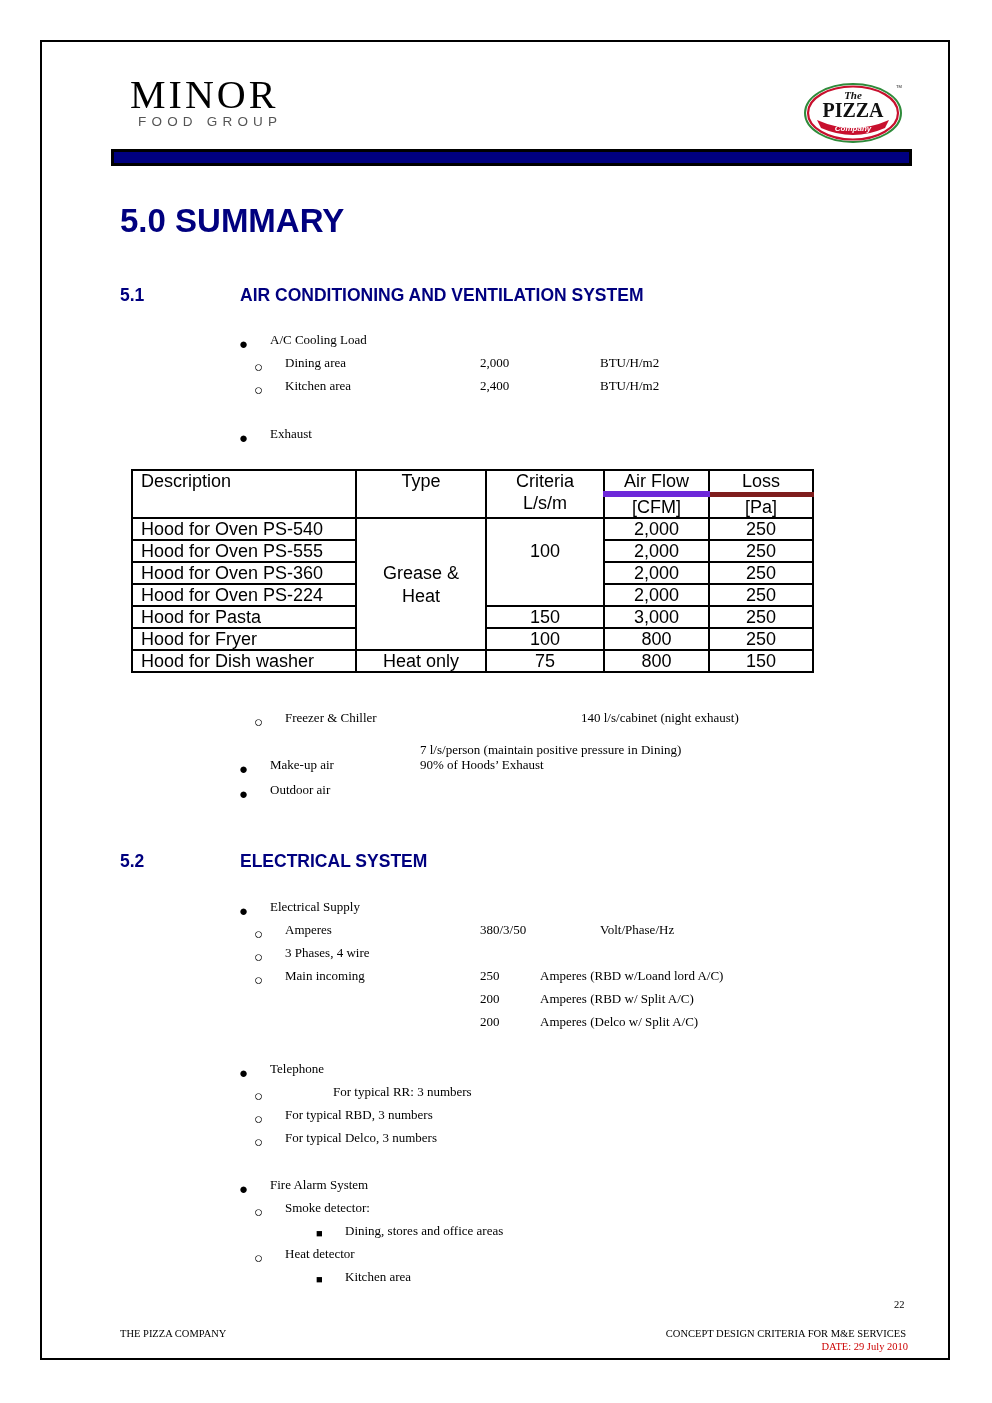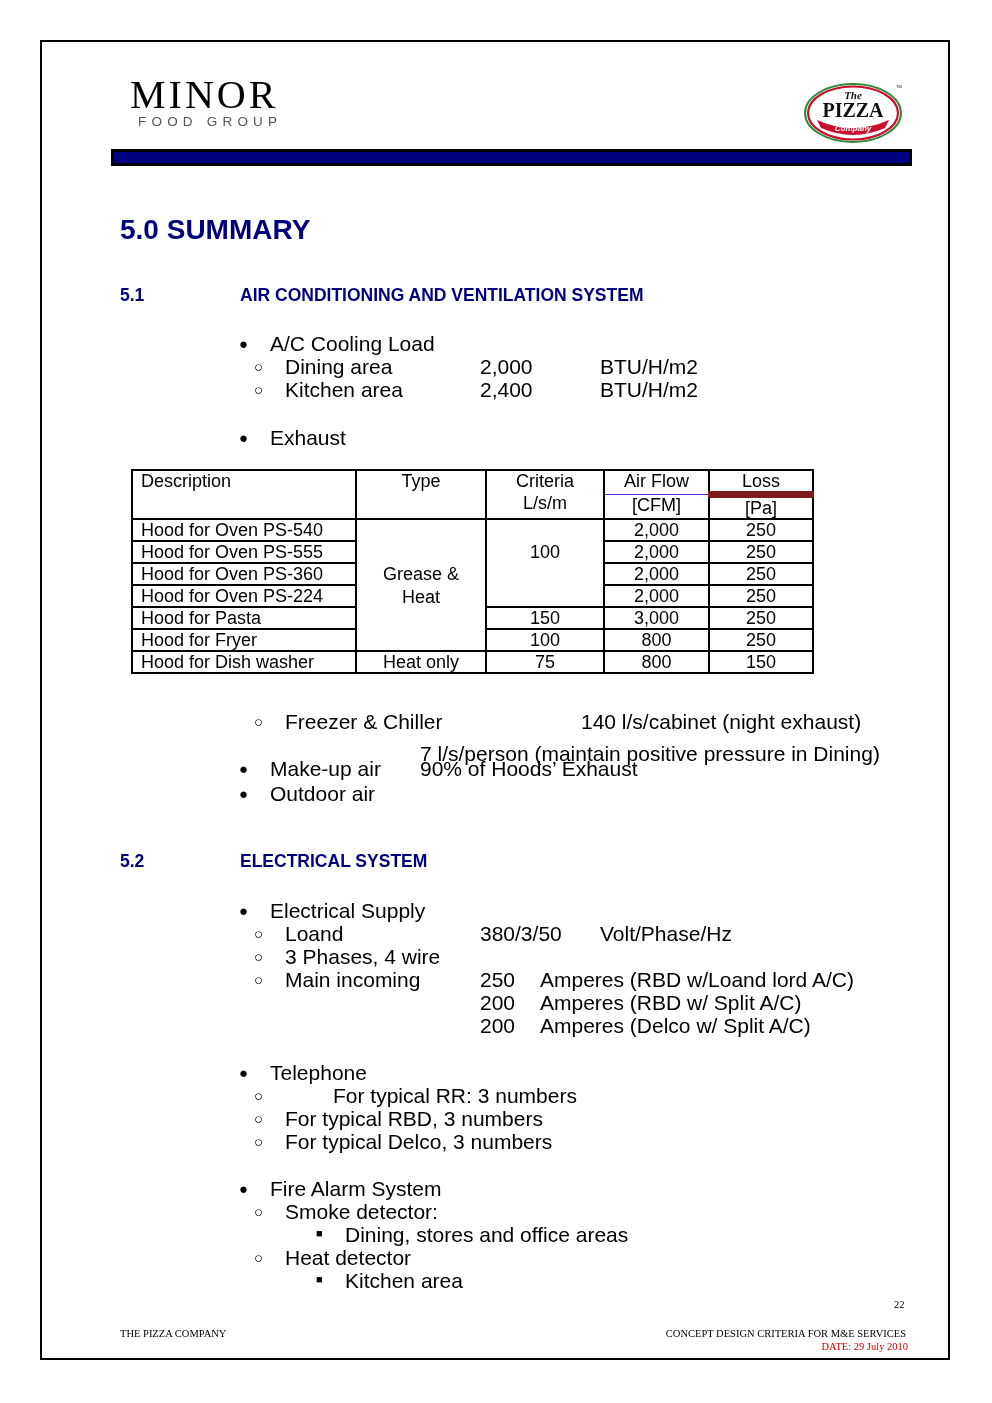--- a/index.html
+++ b/index.html
@@ -13,23 +13,23 @@
   .minor-logo { position:absolute; left:130px; top:75px; }
   .minor-word { font-family:"Liberation Serif", serif; font-size:40px; color:#000000;
                 letter-spacing:3px; line-height:40px; }
   .minor-sub { font-family:"Liberation Sans", sans-serif; font-size:13.5px; color:#555;
                letter-spacing:5.2px; margin-left:8px; margin-top:-1px; }
   .pizza-logo { position:absolute; left:803px; top:80px; width:100px; height:64px; }
 
   .header-bar { position:absolute; left:111px; top:149px; width:801px; height:17px;
                 background:#000080; border:3px solid #000; box-sizing:border-box; }
 
-  .h-title { font-size:28px; font-weight:bold; color:#00007f;margin-top:12px; }
+  .h-title { font-size:33px; font-weight:bold; color:#00007f; }
   .h-sec { font-size:17.5px; font-weight:bold; color:#00007f; }
-  .t { font-size:21px; }
+  .t { font-size:13px;font-family:Liberation Serif, serif; }
   .bullet { font-size:15px; }
   .circ { font-size:15px; }
 
   
   .tbl { position:absolute; left:131px; top:469px; border-collapse:collapse;
          font-size:18px; }
   .tbl td { border:2px solid #000; padding:0 8px; height:20px; line-height:20px;
             vertical-align:top; }
   .tbl td.c { text-align:center; }
   .tbl td.mid { vertical-align:middle; }
@@ -89,26 +89,26 @@
       <col style="width:104px">
   </colgroup>
   <tbody>
       <tr>
     <td rowspan="2" style="height:44px;">Description</td>
     <td rowspan="2" class="c">Type</td>
     <td rowspan="2" class="c">
       <div>Criteria</div>
       <div style="margin-top:2px">L/s/m</div>
     </td>
-    <td class="c" style="border-bottom:1px solid #6d28d9">Air Flow</td>
+    <td class="c" style="border-bottom:6px solid #6d28d9">Air Flow</td>
     <td class="c" style="border-bottom:1px solid #000">Loss</td>
   </tr>
   <tr>
     <td class="c" style="border-top:1px solid #000">[CFM]</td>
-    <td class="c" style="border-top:7px solid #7f1d1d">[Pa]</td>
+    <td class="c" style="border-top:5px solid #7f1d1d">[Pa]</td>
   </tr>
   <tr>
     <td>Hood for Oven PS-540</td>
     <td rowspan="6" class="c mid">
       <div>Grease &amp;</div>
       <div style="margin-top:3px">Heat</div>
     </td>
     <td rowspan="4" class="c" style="vertical-align:middle; padding-bottom:22px;">100</td>
     <td class="c">2,000</td>
     <td class="c">250</td>
@@ -162,21 +162,21 @@
 <div class="abs t" style="left:270px; top:782px;">Outdoor air</div>
 <div class="abs t" style="left:420px; top:742px;">7 l/s/person (maintain positive pressure in Dining)</div>
 
 <div class="abs h-sec" style="left:120px; top:851px;">5.2</div>
 <div class="abs h-sec" style="left:240px; top:851px;">ELECTRICAL SYSTEM</div>
 
 <span class="abs bullet" style="left:239px; top:902px;">●</span>
 <div class="abs t" style="left:270px; top:899px;">Electrical Supply</div>
 
 <span class="abs circ" style="left:254px; top:925px;">○</span>
-<div class="abs t" style="left:285px; top:922px;">Loand</div>
+<div class="abs t" style="left:285px; top:922px;">Amperes</div>
 <div class="abs t" style="left:480px; top:922px;">380/3/50</div>
 <div class="abs t" style="left:600px; top:922px;">Volt/Phase/Hz</div>
 
 <span class="abs circ" style="left:254px; top:948px;">○</span>
 <div class="abs t" style="left:285px; top:945px;">3 Phases, 4 wire</div>
 
 <span class="abs circ" style="left:254px; top:971px;">○</span>
 <div class="abs t" style="left:285px; top:968px;">Main incoming</div>
 <div class="abs t" style="left:480px; top:968px;">250</div>
 <div class="abs t" style="left:540px; top:968px;">Amperes (RBD w/Loand lord A/C)</div>

